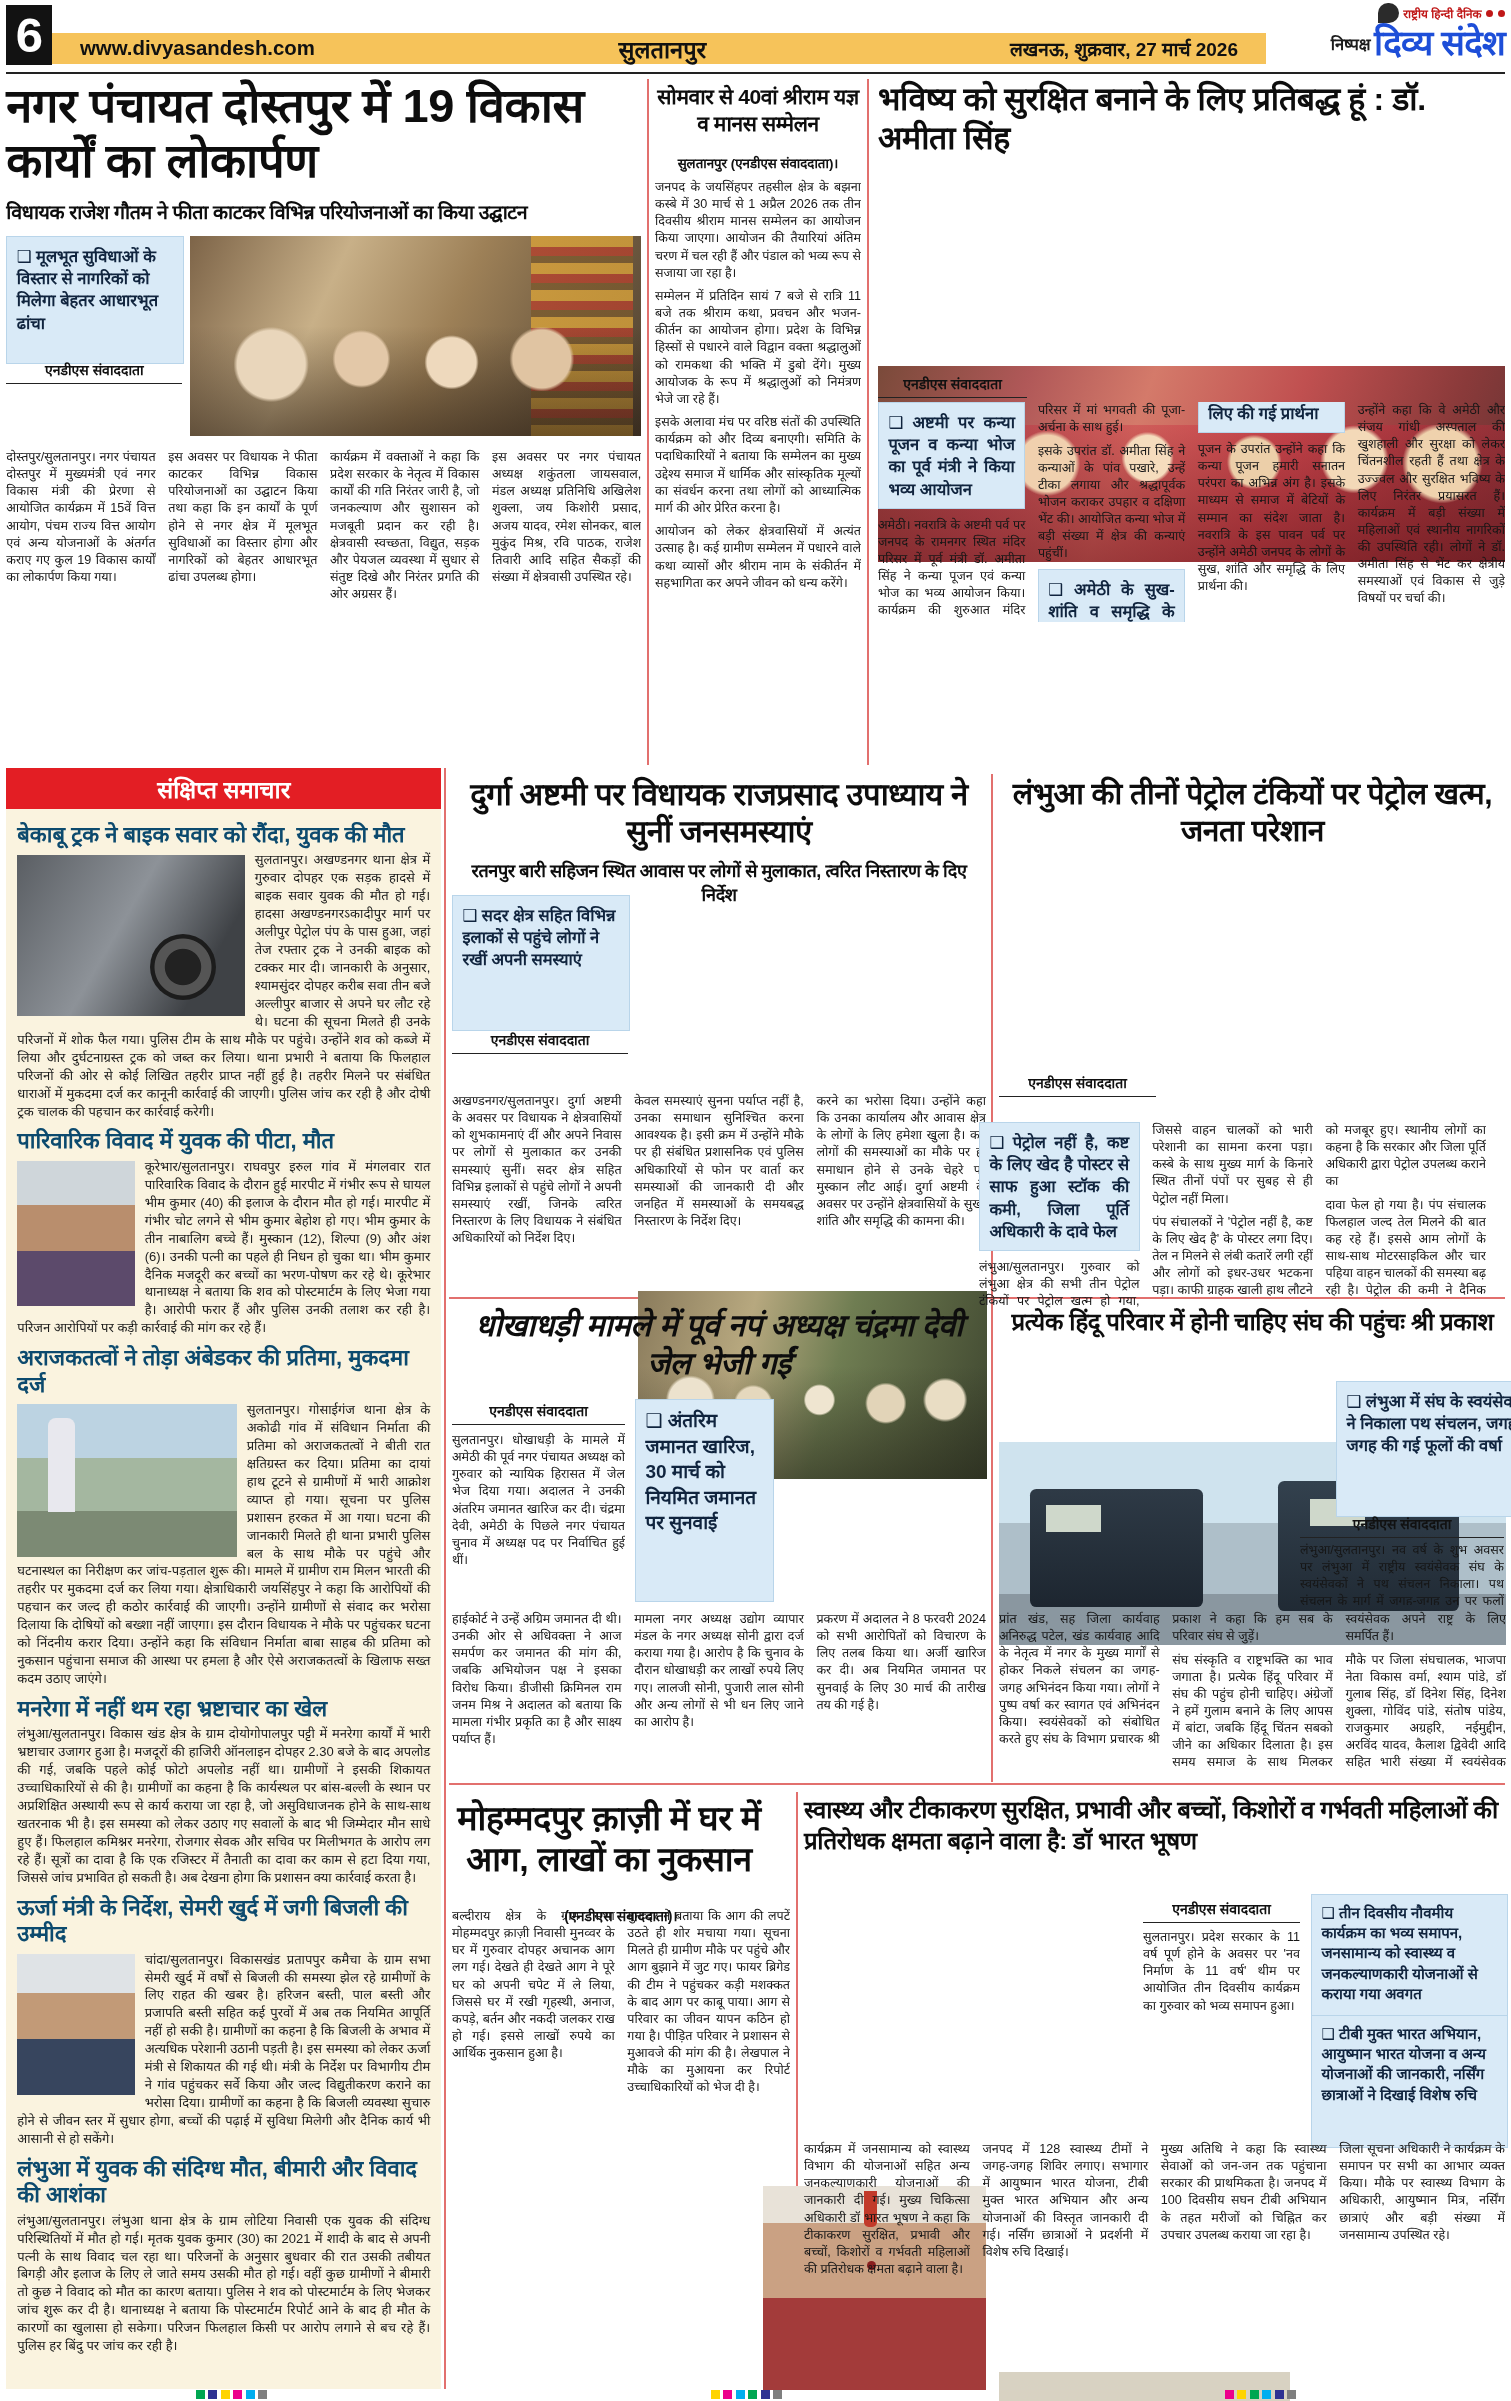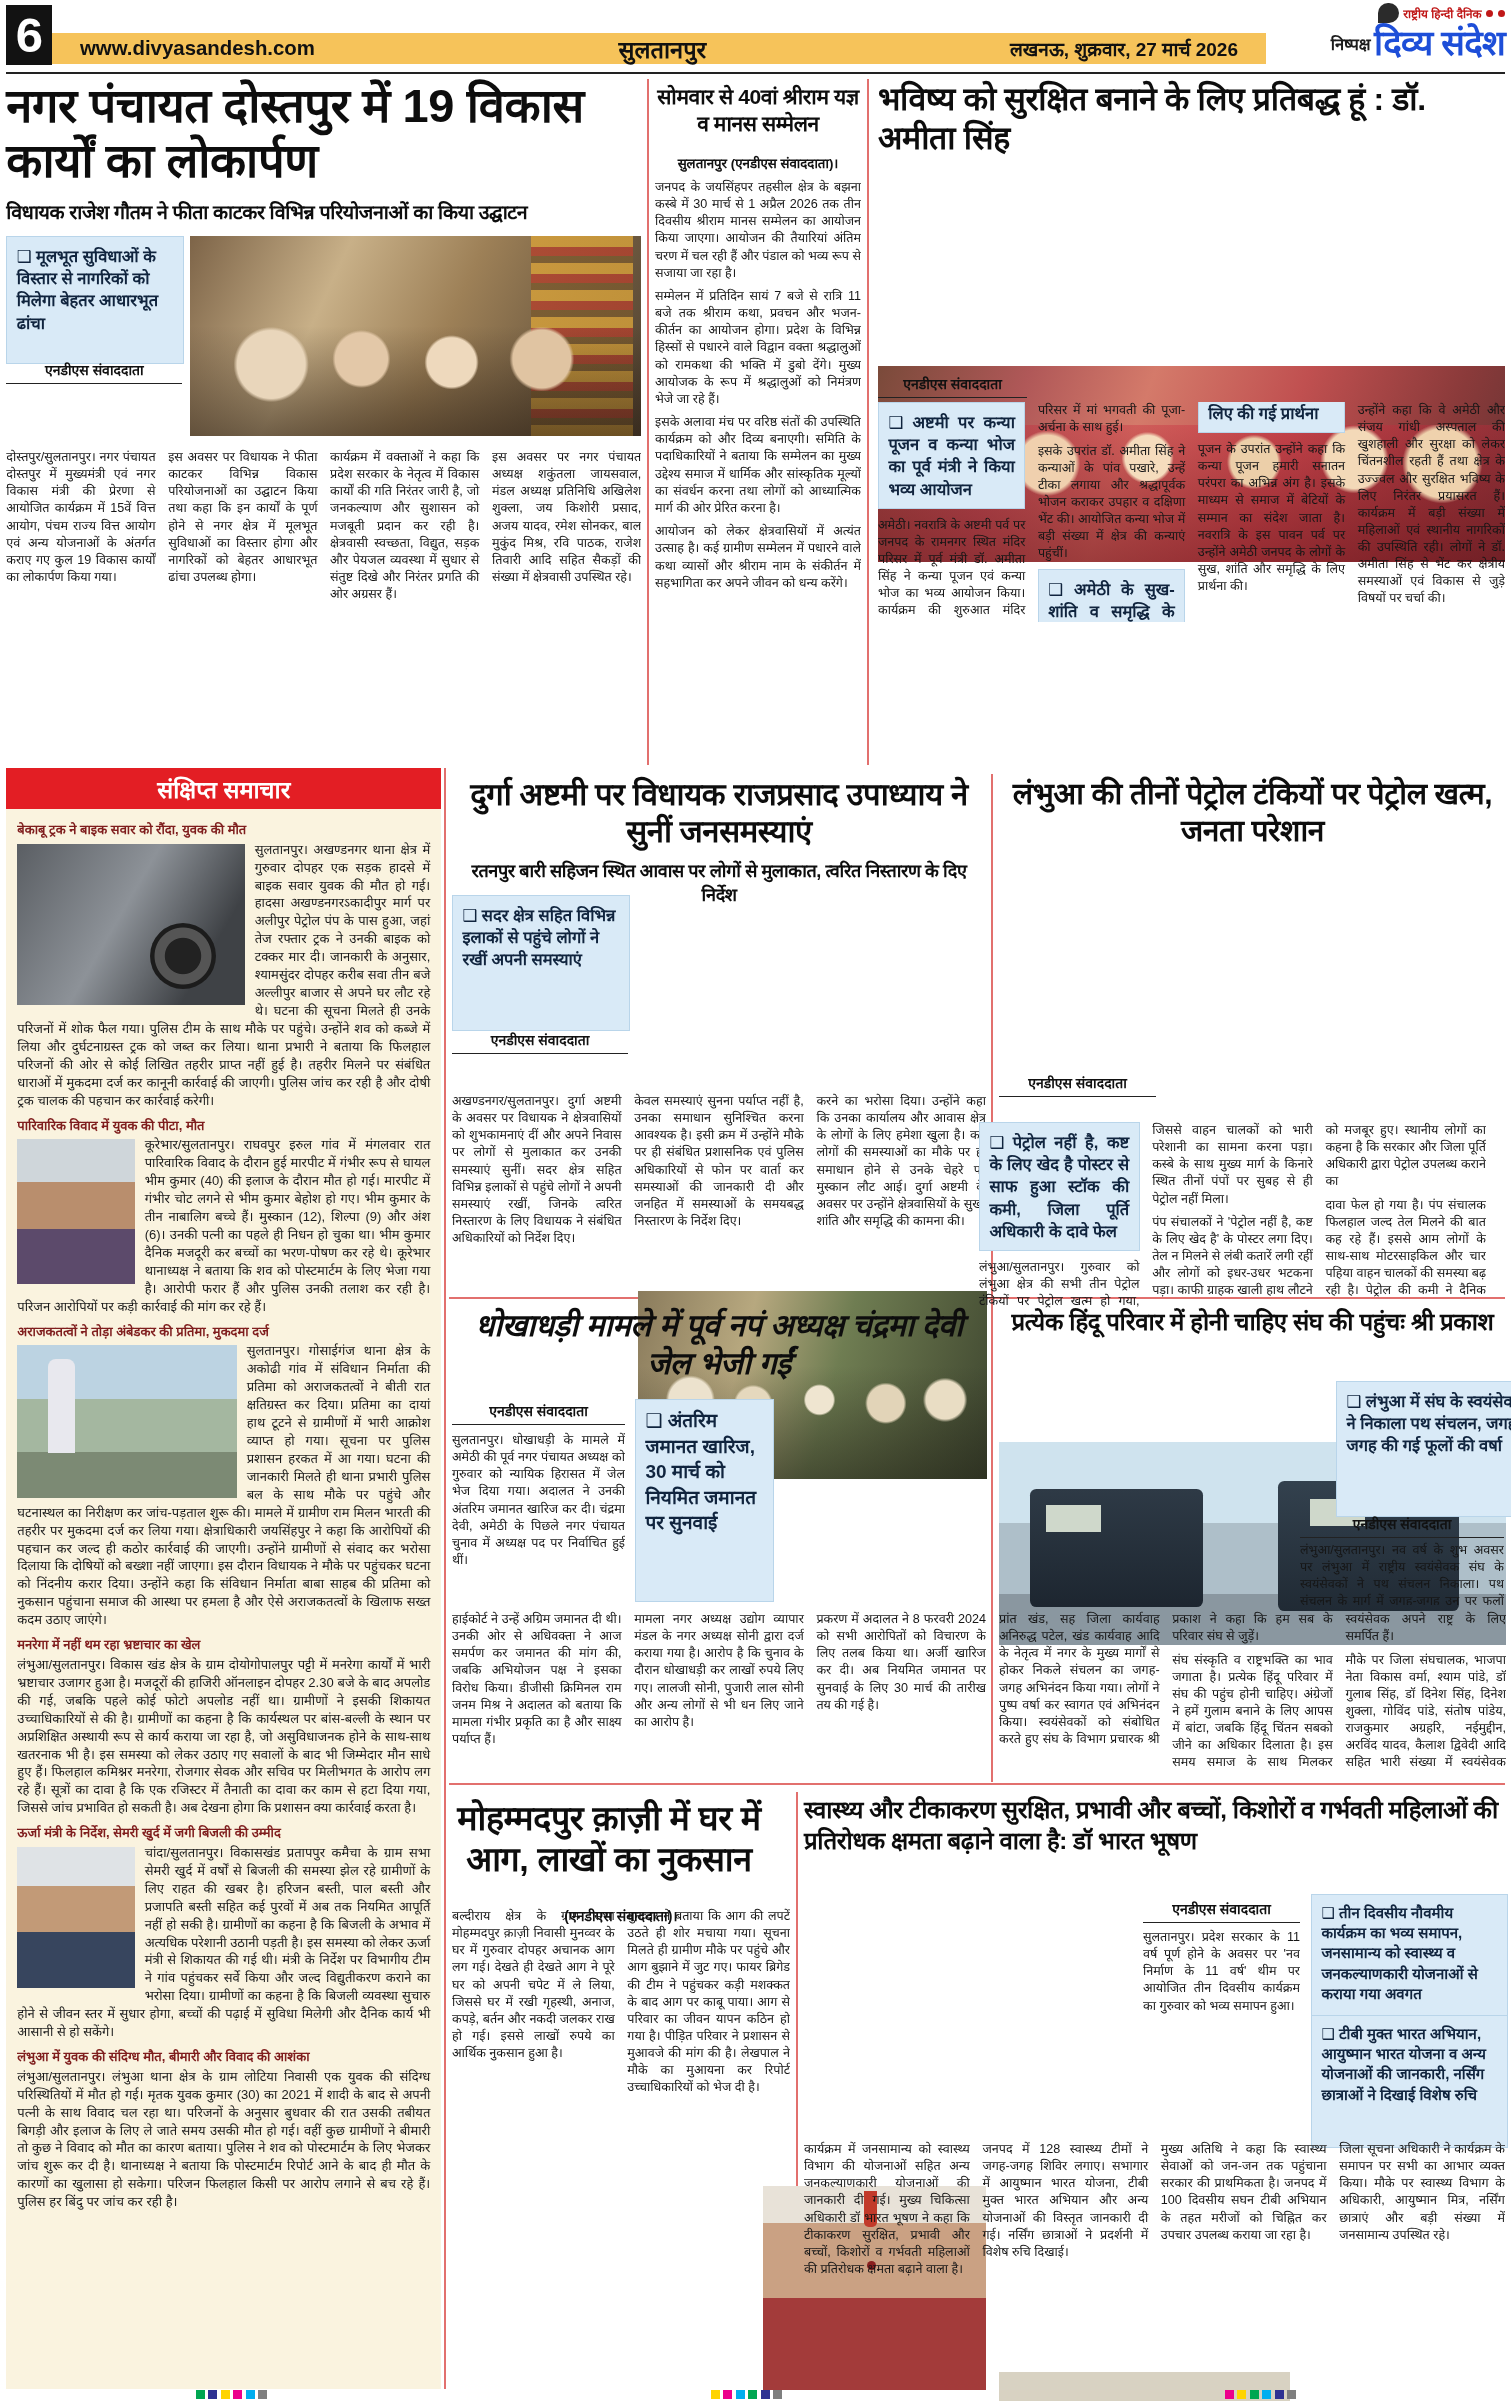--- a/index.html
+++ b/index.html
@@ -14,21 +14,21 @@
   .cols2{column-count:2;column-gap:12.6px;}
   .cols3{column-count:3;column-gap:12.6px;}
   .cols4{column-count:4;column-gap:12.6px;}
   .bluebox{background:#d9eaf7;border:0.8px solid #b9d5ea;padding:7.9px 9.4px;
            font-weight:bold;font-size:16.5px;line-height:1.35;color:#10243e;}
   .byline{font-weight:bold;font-size:14px;text-align:center;padding:4.7px 0;
           border-bottom:1.6px solid #222;}
   .photo{background:#b9a98d;overflow:hidden;position:relative;}
   .vr{width:1.6px;background:#e2706e;}
   .hr-red{height:1.6px;background:#e2706e;}
-  .brief-title{font-weight:bold;font-size:13px;line-height:1.2;margin:7.9px 0 3.1px 0;color:#7f1d1d;}
+  .brief-title{font-weight:bold;font-size:22px;line-height:1.2;margin:7.9px 0 3.1px 0;color:#0c4a6e;}
   .brief-body{font-size:13px;line-height:1.38;color:#1b1b1b;text-align:justify;}
   .brief-photo{float:left;margin:3.1px 9.4px 3.1px 0;background:#9a9a9a;}
   .regdots{display:flex;gap:3.9px;}
   .regdots span{width:8.6px;height:8.6px;display:inline-block;}
   .ovh{overflow:hidden;}
 </style>
 </head>
 <body>
 
 <div class="page">

